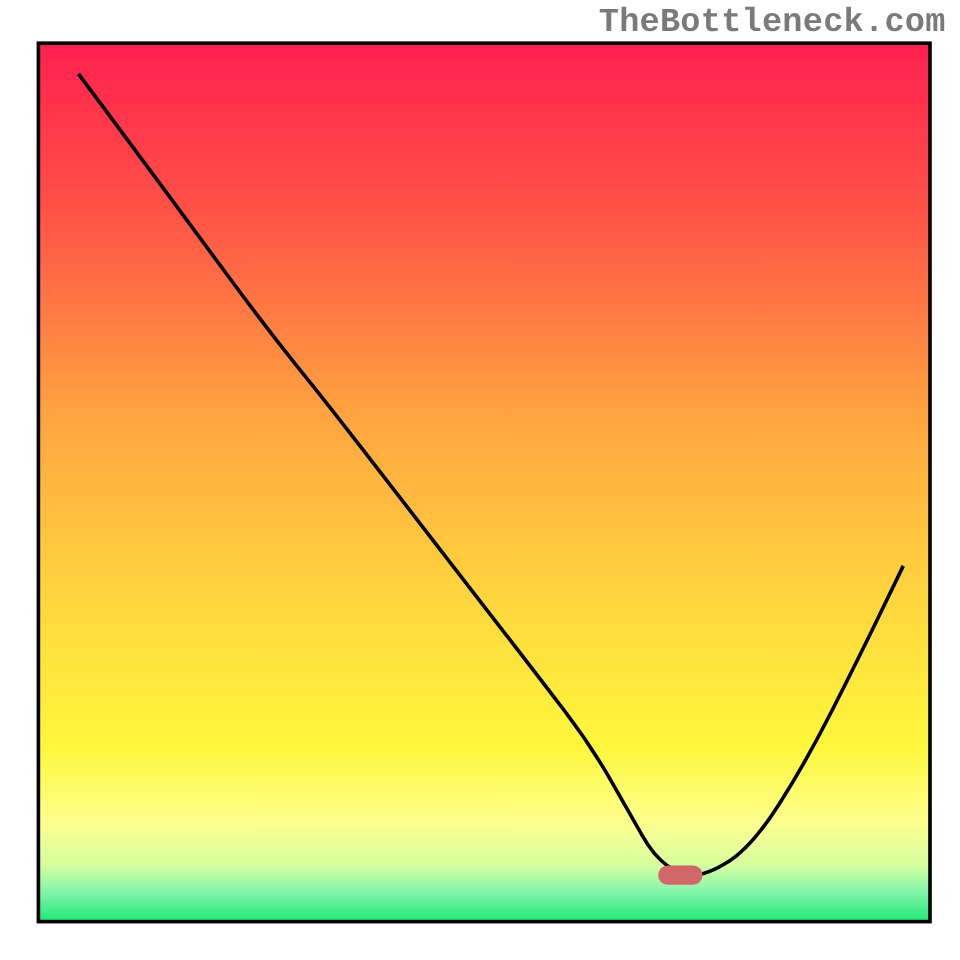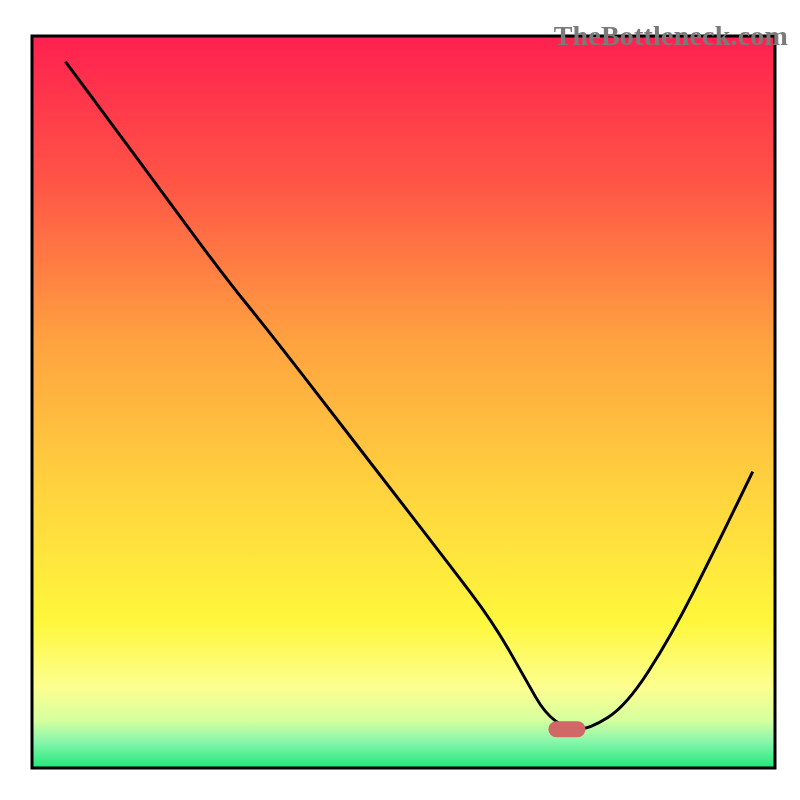--- a/index.html
+++ b/index.html
@@ -10,23 +10,23 @@
     background: #ffffff;
     overflow: hidden;
   }
   .chart-container {
     position: relative;
     width: 800px;
     height: 800px;
   }
   .watermark {
     position: absolute;
-    top: 20px;
+    top: 4px;
     right: 12px;
-    font-family: Liberation Serif, serif;
+    font-family: Liberation Mono, monospace;
     font-size: 28px;
     font-weight: 600;
     color: #7a7a7a;
     z-index: 10;
     letter-spacing: 0.2px;
   }
   svg.plot {
     position: absolute;
     top: 0;
     left: 0;

